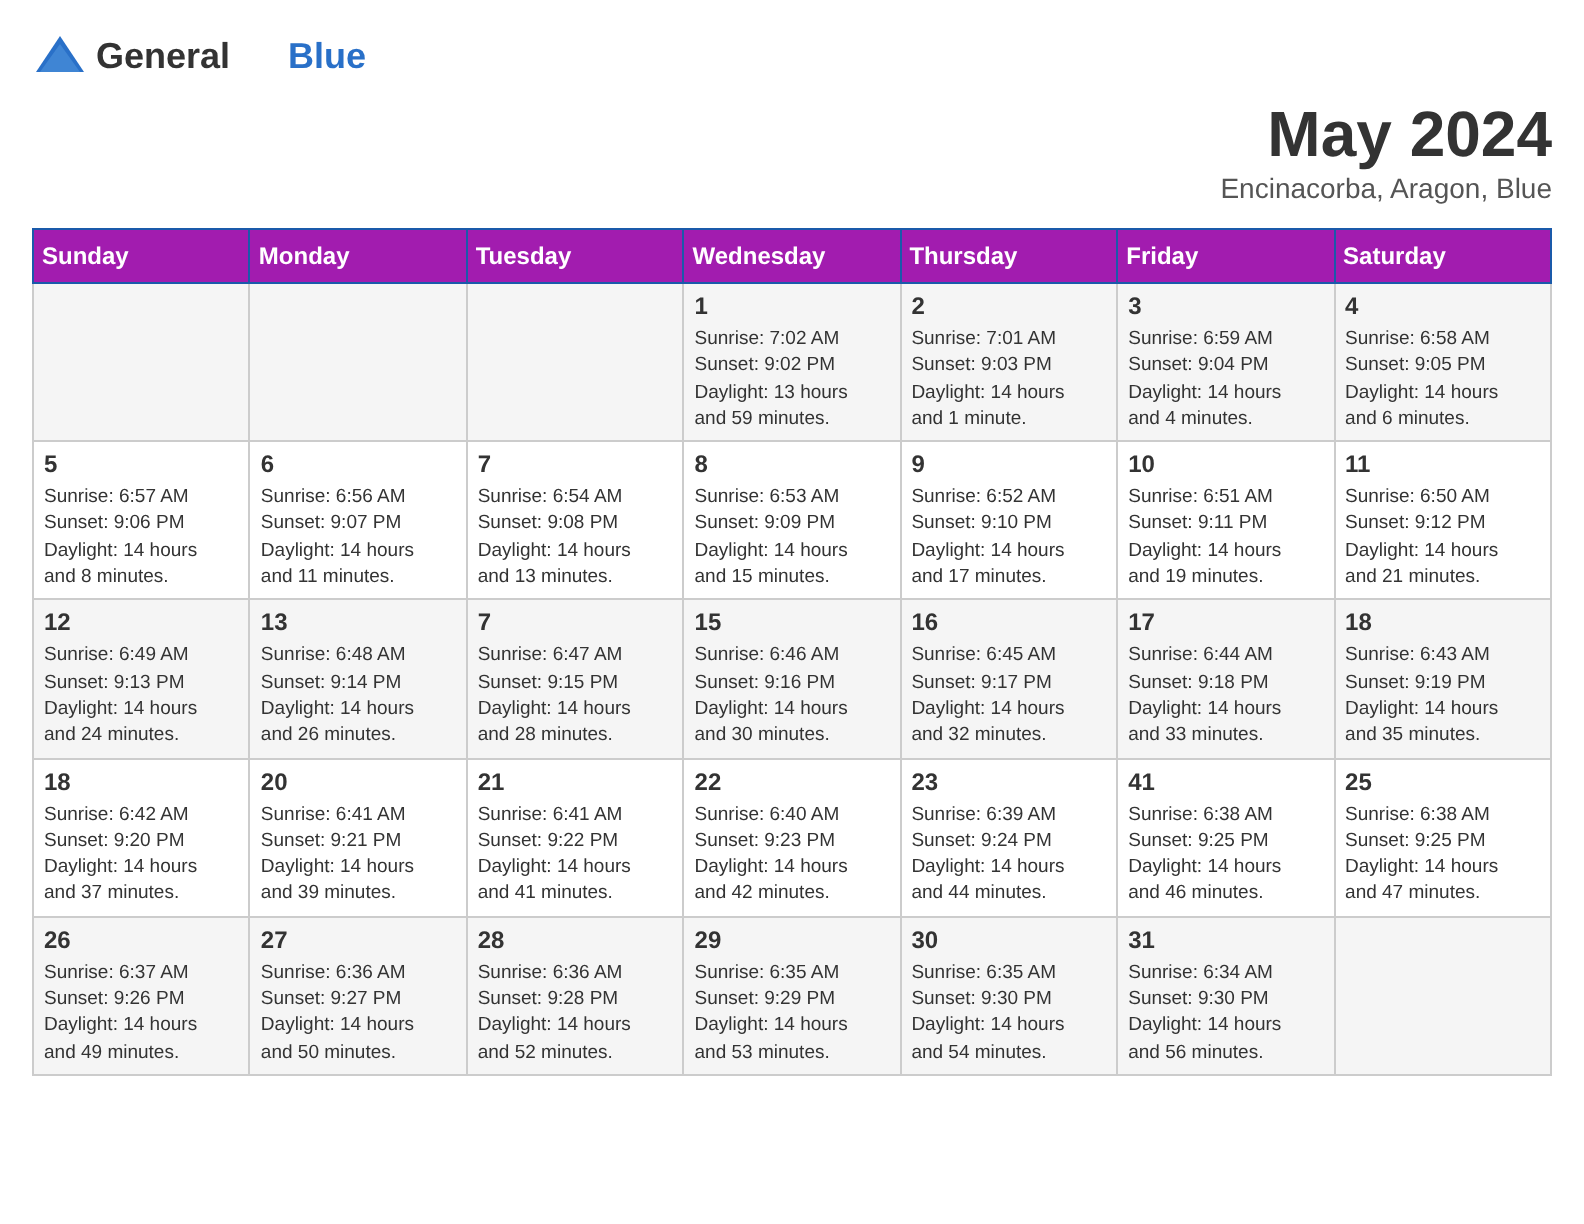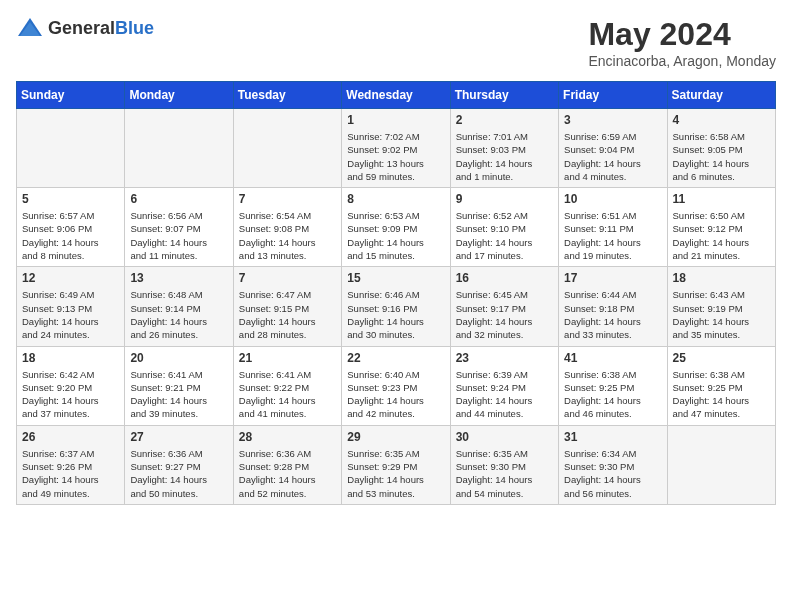--- a/index.html
+++ b/index.html
@@ -19,37 +19,39 @@
     .logo {
       display: flex;
       align-items: center;
       gap: 4px;
     }
     .logo-icon {
       width: 28px;
       height: 24px;
     }
     .title-block {
+      text-align: right;
+      margin-top: 33px;
     }
     .month-title {
       font-size: 32px;
       font-weight: bold;
       color: #333;
     }
     .location-title {
       font-size: 14px;
       color: #555;
     }
     table {
       width: 100%;
       border-collapse: collapse;
       table-layout: fixed;
     }
     thead tr th {
-      background-color: #1d4ed8;
+      background-color: #a21caf;
       color: #fff;
       font-size: 12px;
       font-weight: bold;
       padding: 6px 4px;
       text-align: left;
       border: 1px solid #1a5aaa;
     }
     tbody tr td {
       border: 1px solid #ccc;
       vertical-align: top;
@@ -79,26 +81,26 @@
 </head>
 <body>
 
 <div class="header">
   <div class="logo">
     <svg class="logo-icon" viewBox="0 0 28 24" xmlns="http://www.w3.org/2000/svg">
       <polygon points="14,2 26,20 2,20" fill="#2970c8"></polygon>
       <polygon points="14,6 24,20 4,20" fill="#5599e0" opacity="0.5"></polygon>
     </svg>
     <span>
-      <span style="font-size:18px;font-weight:bold;color:#333;">General</span><span style="font-size:18px;font-weight:bold;color:#2970c8;">Blue</span>
+      <span style="font-size:18px;font-weight:bold;color:#333;">General</span><span style="font-size:18px;font-weight:bold;color:#2970c8;margin-left:29px;">Blue</span>
     </span>
   </div>
   <div class="title-block">
     <div class="month-title">May 2024</div>
-    <div class="location-title">Encinacorba, Aragon, Monday</div>
+    <div class="location-title">Encinacorba, Aragon, Blue</div>
   </div>
 </div>
 
 <table>
   <thead>
     <tr>
     <th>Sunday</th>
         <th>Monday</th>
         <th>Tuesday</th>
         <th>Wednesday</th>

